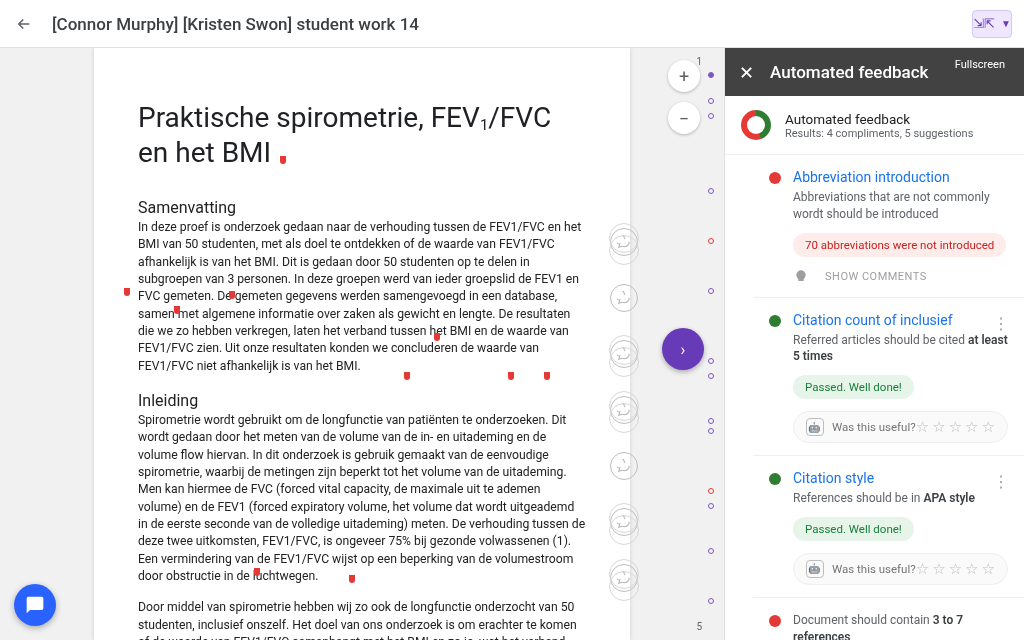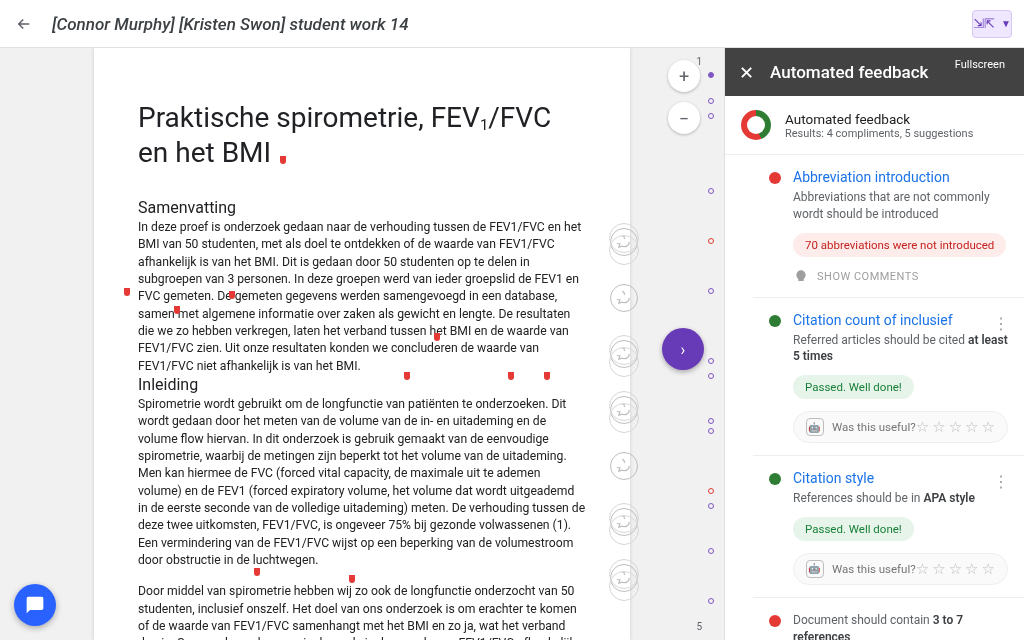--- a/index.html
+++ b/index.html
@@ -1,29 +1,29 @@
 <!DOCTYPE html>
 <html><head>
 <meta charset="utf-8">
 <style>
   * { box-sizing: border-box; margin: 0; padding: 0; }
   html, body { width: 1024px; height: 640px; overflow: hidden; font-family: -apple-system, BlinkMacSystemFont, "Segoe UI", Roboto, Arial, sans-serif; color: #202124; background:#fff; }
   .topbar { display:flex; align-items:center; height:48px; padding:0 12px; border-bottom:1px solid #e0e0e0; }
   .topbar .back { width:24px; height:24px; display:flex; align-items:center; justify-content:center; color:#5f6368; margin-right:16px; cursor:pointer; }
-  .topbar .title { font-size:17px; font-weight:500; color:#3c4043; flex:1;font-style:italic; }
+  .topbar .title { font-size:17px; font-weight:500; color:#3c4043; flex:1; }
   .fs-toggle { width:40px; height:28px; border:1px solid #d7c8f5; background:#efe6ff; border-radius:4px; display:flex; align-items:center; justify-content:center; gap:2px; cursor:pointer; position:relative; }
   .fs-toggle .arrows { color:#673ab7; font-size:13px; }
   .fs-toggle .caret { color:#673ab7; font-size:10px; margin-left:4px; }
   .tooltip { position:absolute; top:43px; right:-2px; background:#424242; color:#fff; font-size:11px; padding:4px 8px; border-radius:2px; white-space:nowrap; z-index:50; }
   .workspace { display:flex; height:592px; }
   .doc-area { position:relative; width:724px; height:100%; background:#f1f1f1; display:flex; justify-content:center; overflow:hidden; }
   .page { background:#fff; width:536px; height:100%; padding:52px 44px 0 44px; box-shadow:0 0 4px rgba(0,0,0,0.15); position:relative; }
   .page h1 { font-size:28px; font-weight:400; line-height:1.25; margin-bottom:28px; }
   .page h1 sub { font-size:15px; vertical-align:baseline; position:relative; bottom:-3px; }
-  .page h2 { font-size:16px; font-weight:400; margin-bottom:2px; margin-top:0; }
+  .page h2 { font-size:16px; font-weight:400; margin-bottom:2px; margin-top:16px; }
   .page p { font-size:12.2px; line-height:1.42; color:#222; }
   .mark { position:absolute; width:6px; height:8px; background:#e53935; border-radius:0 0 3px 3px; }
   .zoom-ctrl { position:absolute; top:12px; right:24px; display:flex; flex-direction:column; gap:10px; }
   .zoom-btn { width:32px; height:32px; border-radius:50%; background:#fff; box-shadow:0 1px 3px rgba(0,0,0,0.25); display:flex; align-items:center; justify-content:center; color:#5f6368; font-size:18px; cursor:pointer; }
   .scroll-track { position:absolute; right:10px; top:10px; bottom:10px; width:6px; }
   .scroll-dot { position:absolute; left:0; width:6px; height:6px; border-radius:50%; border:1px solid #7e57c2; background:transparent; }
   .scroll-dot.filled { background:#7e57c2; }
   .scroll-dot.red { border-color:#e53935; }
   .scroll-num { position:absolute; right:12px; font-size:10px; color:#5f6368; }
   .comment-bubbles { position:absolute; right:86px; top:180px; display:flex; flex-direction:column; gap:28px; }
@@ -47,21 +47,21 @@
   .fb-head { display:flex; align-items:flex-start; gap:12px; }
   .status-dot { width:12px; height:12px; border-radius:50%; margin-top:3px; flex-shrink:0; }
   .status-dot.red { background:#e53935; }
   .status-dot.green { background:#2e7d32; }
   .fb-title { font-size:14px; color:#1a73e8; margin-bottom:4px; }
   .fb-desc { font-size:12px; color:#5f6368; line-height:1.4; }
   .fb-desc b { color:#3c4043; font-weight:600; }
   .chip { display:inline-block; margin-top:10px; padding:5px 12px; border-radius:14px; font-size:11.5px; }
   .chip.red { background:#fdecea; color:#c5221f; }
   .chip.green { background:#e6f4ea; color:#188038; }
-  .action-row { display:flex; align-items:center; gap:8px; color:#9e9e9e; font-size:11px; margin-top:12px; letter-spacing:.5px; text-transform:uppercase; }
+  .action-row { display:flex; align-items:center; gap:16px; color:#9e9e9e; font-size:11px; margin-top:12px; letter-spacing:.5px; text-transform:uppercase; }
   .action-row svg { width:16px; height:16px; fill:#9e9e9e; }
   .more-dots { position:absolute; right:14px; top:16px; color:#9e9e9e; font-size:16px; cursor:pointer; letter-spacing:1px; }
   .useful-row { display:flex; align-items:center; justify-content:space-between; background:#fafafa; border:1px solid #eee; border-radius:18px; padding:6px 12px; margin-top:12px; }
   .useful-row .ul { display:flex; align-items:center; gap:8px; color:#757575; font-size:11.5px; }
   .useful-row .robot { width:18px; height:18px; border:1px solid #bdbdbd; border-radius:4px; display:flex; align-items:center; justify-content:center; color:#bdbdbd; font-size:10px; }
   .stars { display:flex; gap:3px; }
   .star { color:#bdbdbd; font-size:15px; cursor:pointer; }
 </style>
 </head>
 <body>

